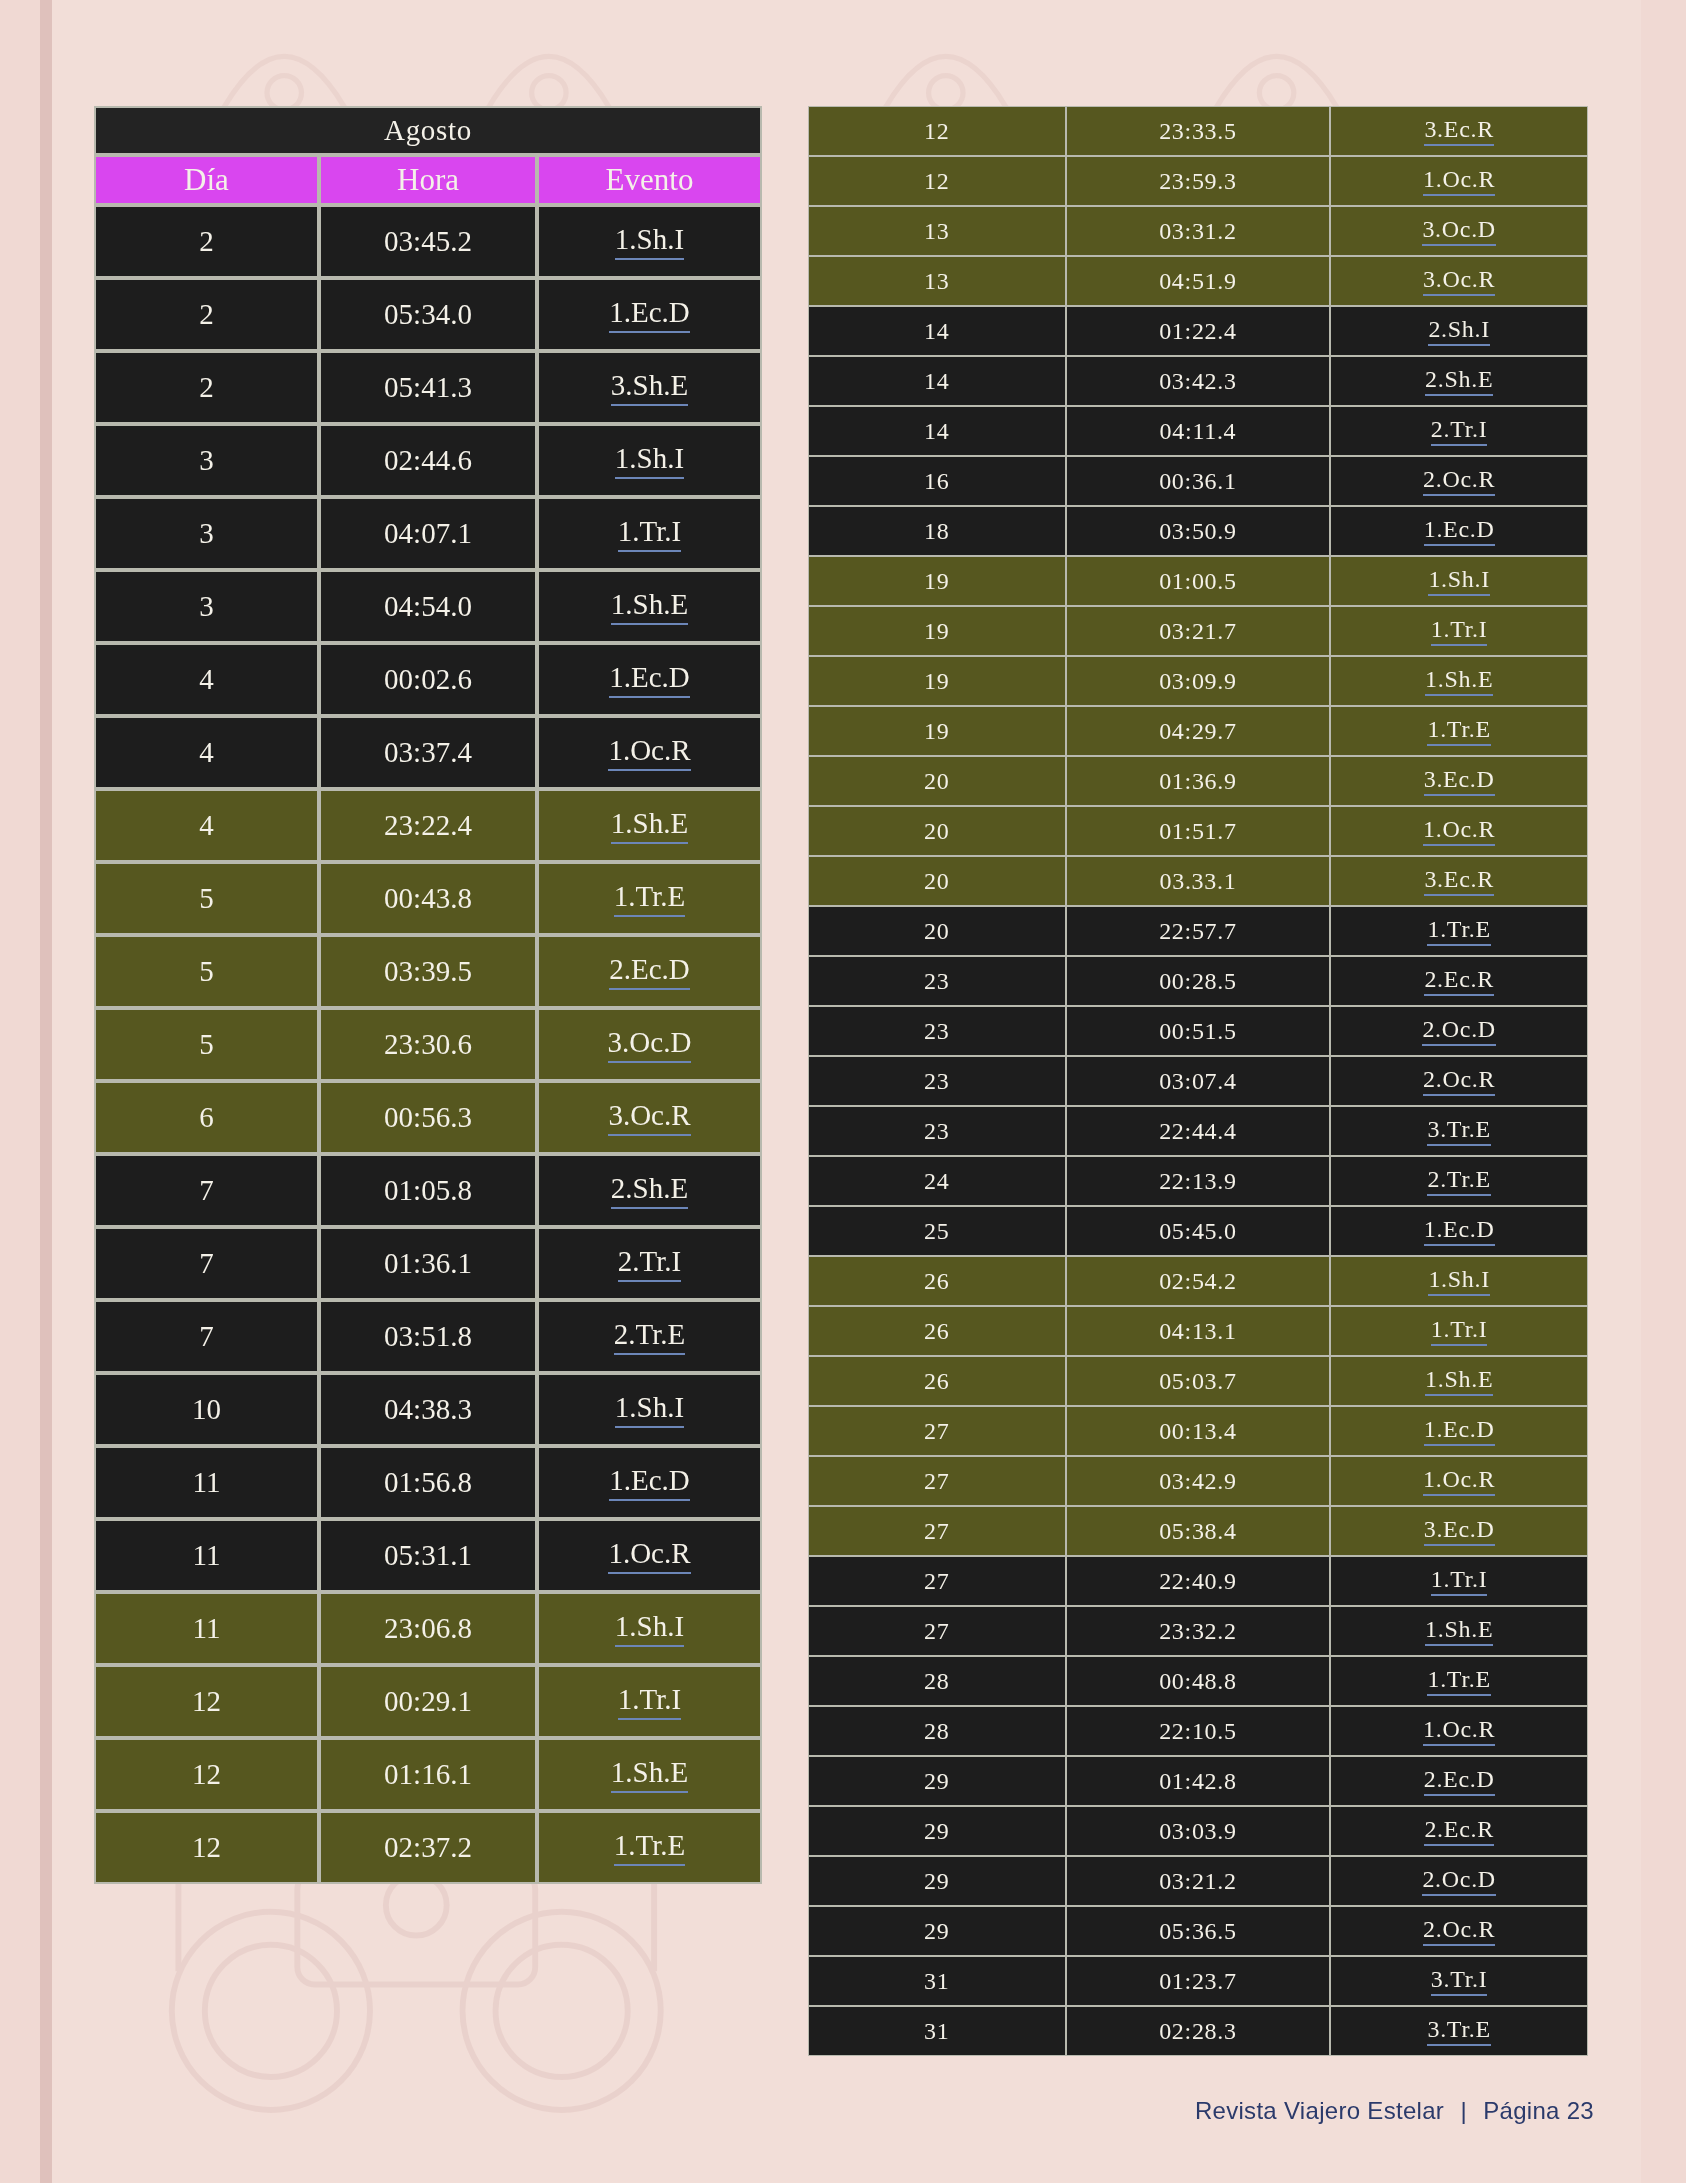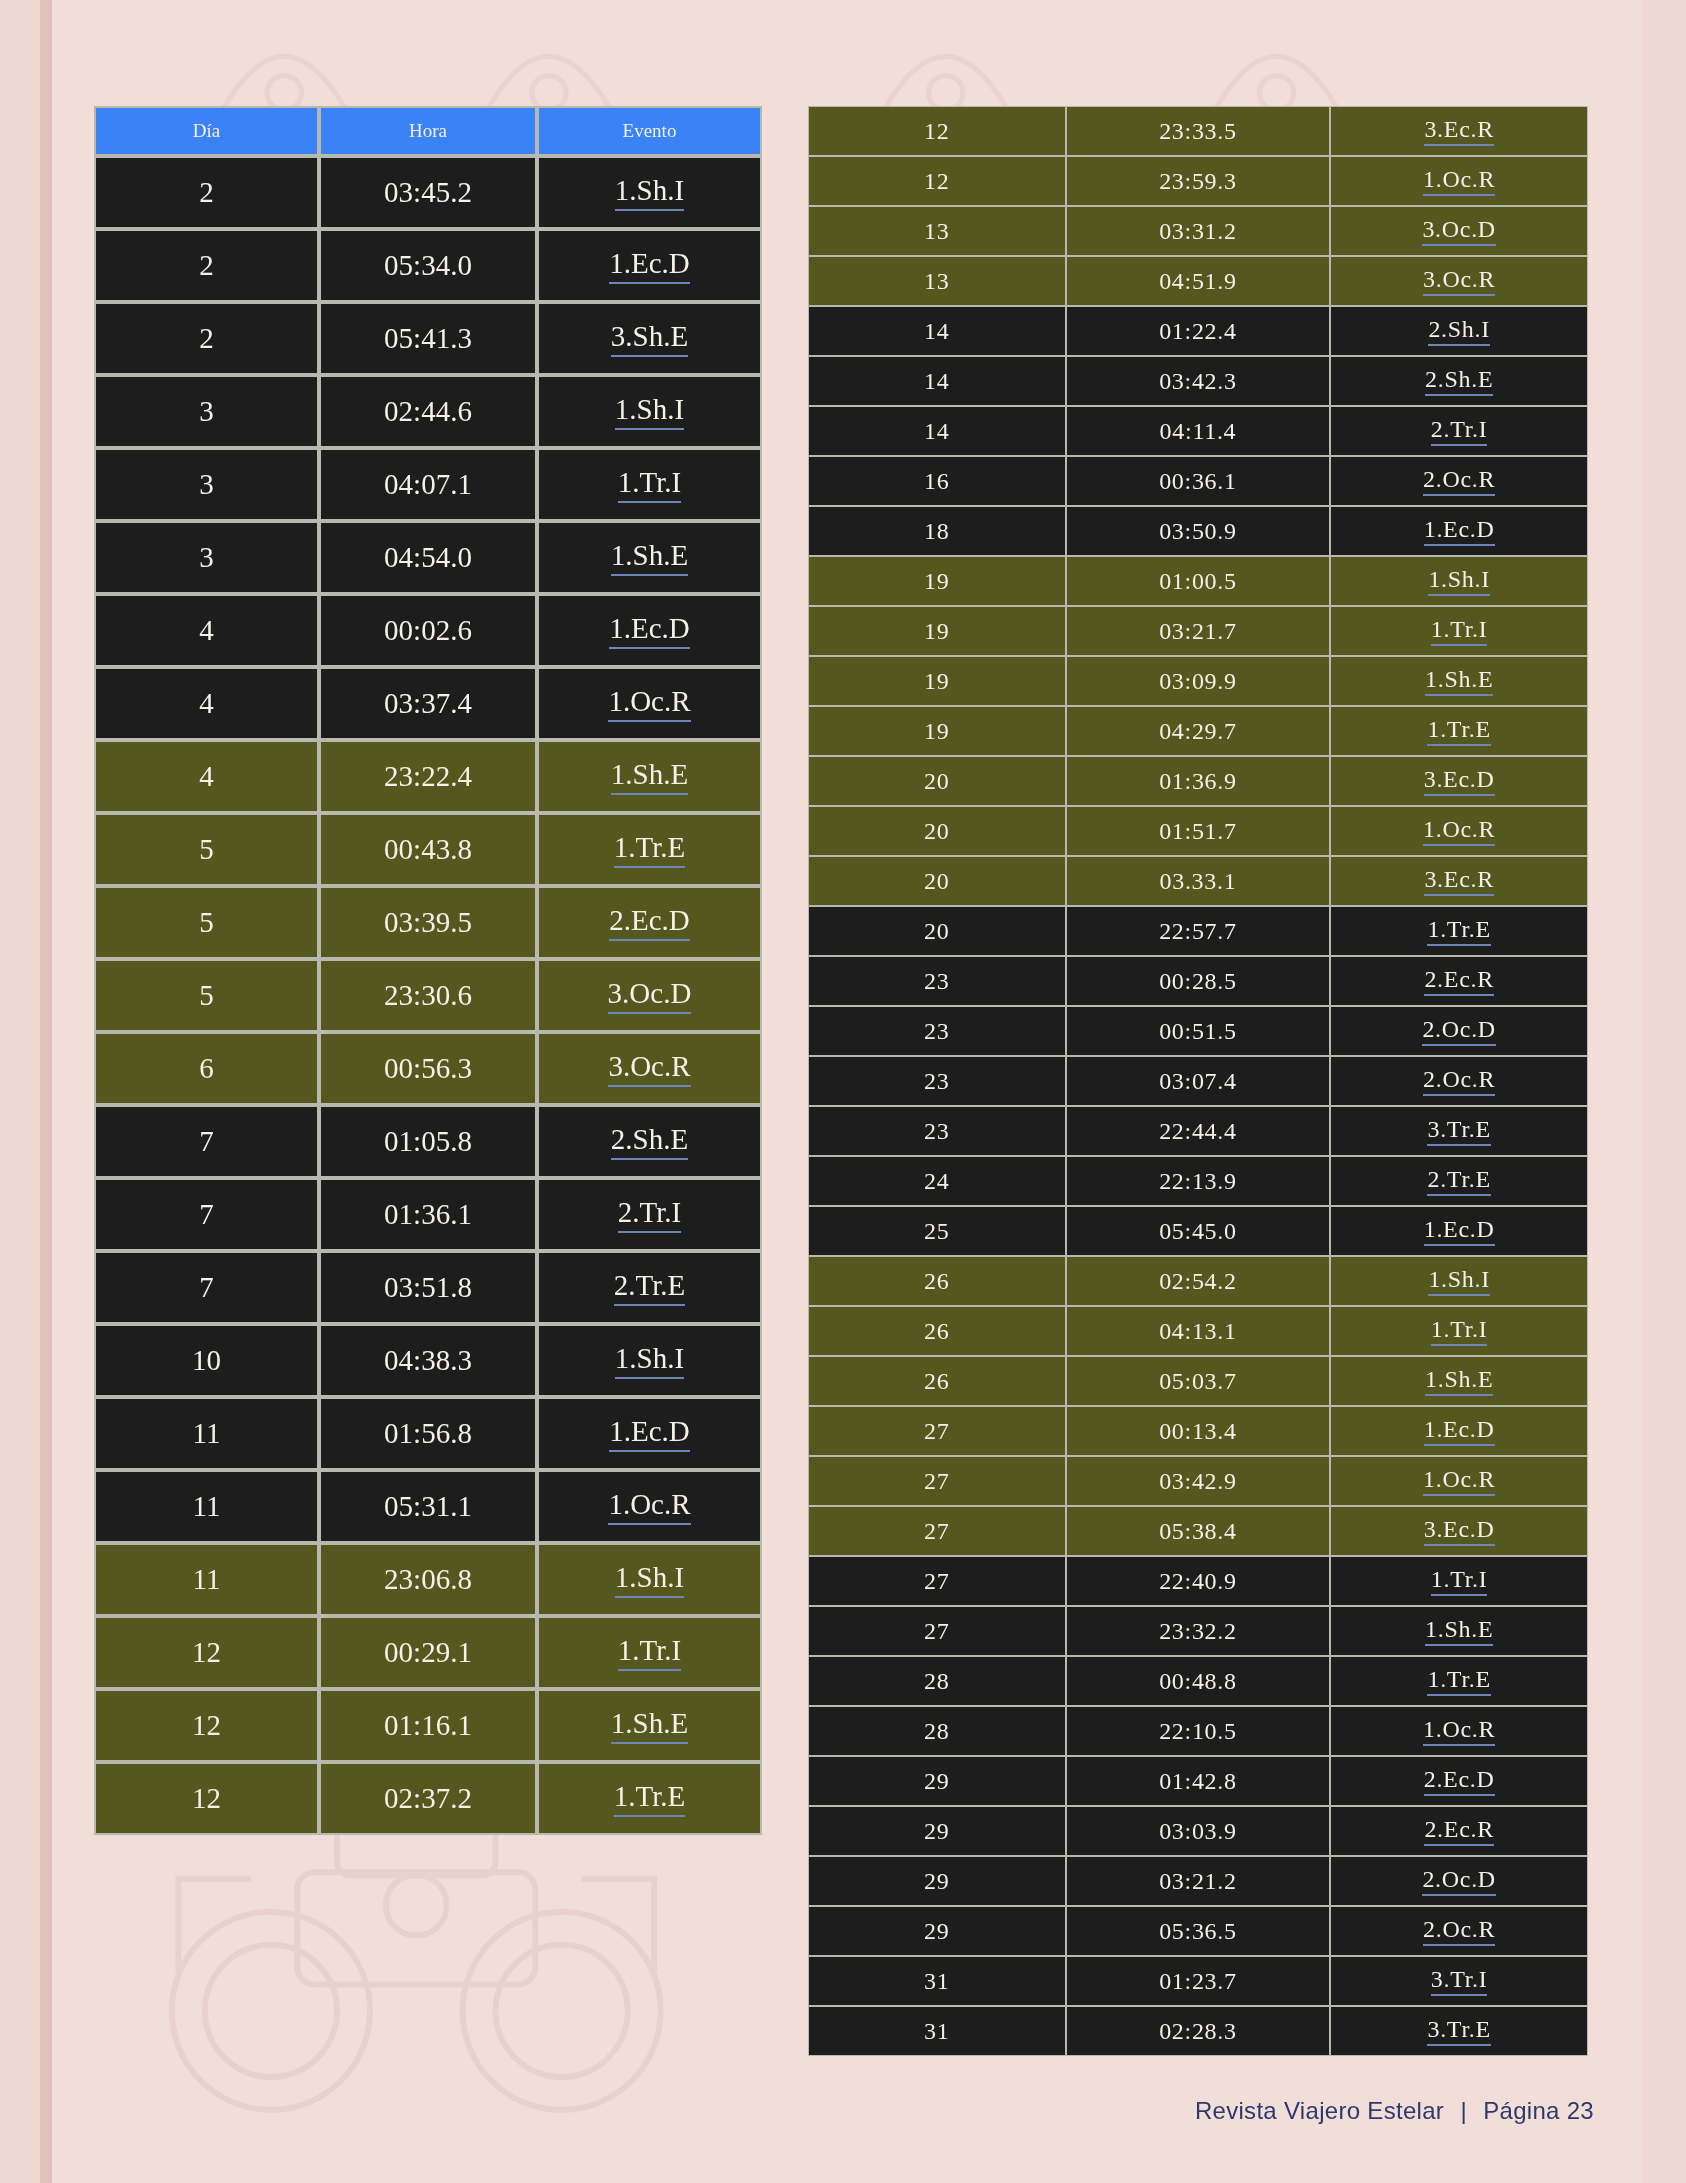--- a/index.html
+++ b/index.html
@@ -62,22 +62,22 @@
   }
   #left-table .hdr-month td {
     height: 45px;
     font-size: 29px;
     letter-spacing: 0.7px;
     background: #232323;
     border: 2px solid #b8b9ae;
   }
   #left-table .hdr-cols td {
     height: 46px;
-    font-size: 19px;
-    background: #3b82f6;
+    font-size: 31px;
+    background: #d946ef;
     border: 2px solid #b8b9ae;
   }
   #left-table tbody td {
     height: 69px;
     font-size: 29px;
     border: 2px solid #b8b9ae;
   }
   #left-table col.c-dia { width: 225px; }
   #left-table col.c-hora { width: 218px; }
   #left-table col.c-evt { width: 225px; }
@@ -156,20 +156,23 @@
   </g>
 </svg>
 
 <table class="tbl" id="left-table">
   <colgroup>
     <col class="c-dia">
       <col class="c-hora">
       <col class="c-evt">
   </colgroup>
   <thead>
+    <tr class="hdr-month">
+      <td colspan="3">Agosto</td>
+    </tr>
     <tr class="hdr-cols">
       <td>Día</td>
       <td>Hora</td>
       <td>Evento</td>
     </tr>
   </thead>
   <tbody id="left-body">
       <tr class="dark">
         <td>2</td>
         <td>03:45.2</td>

